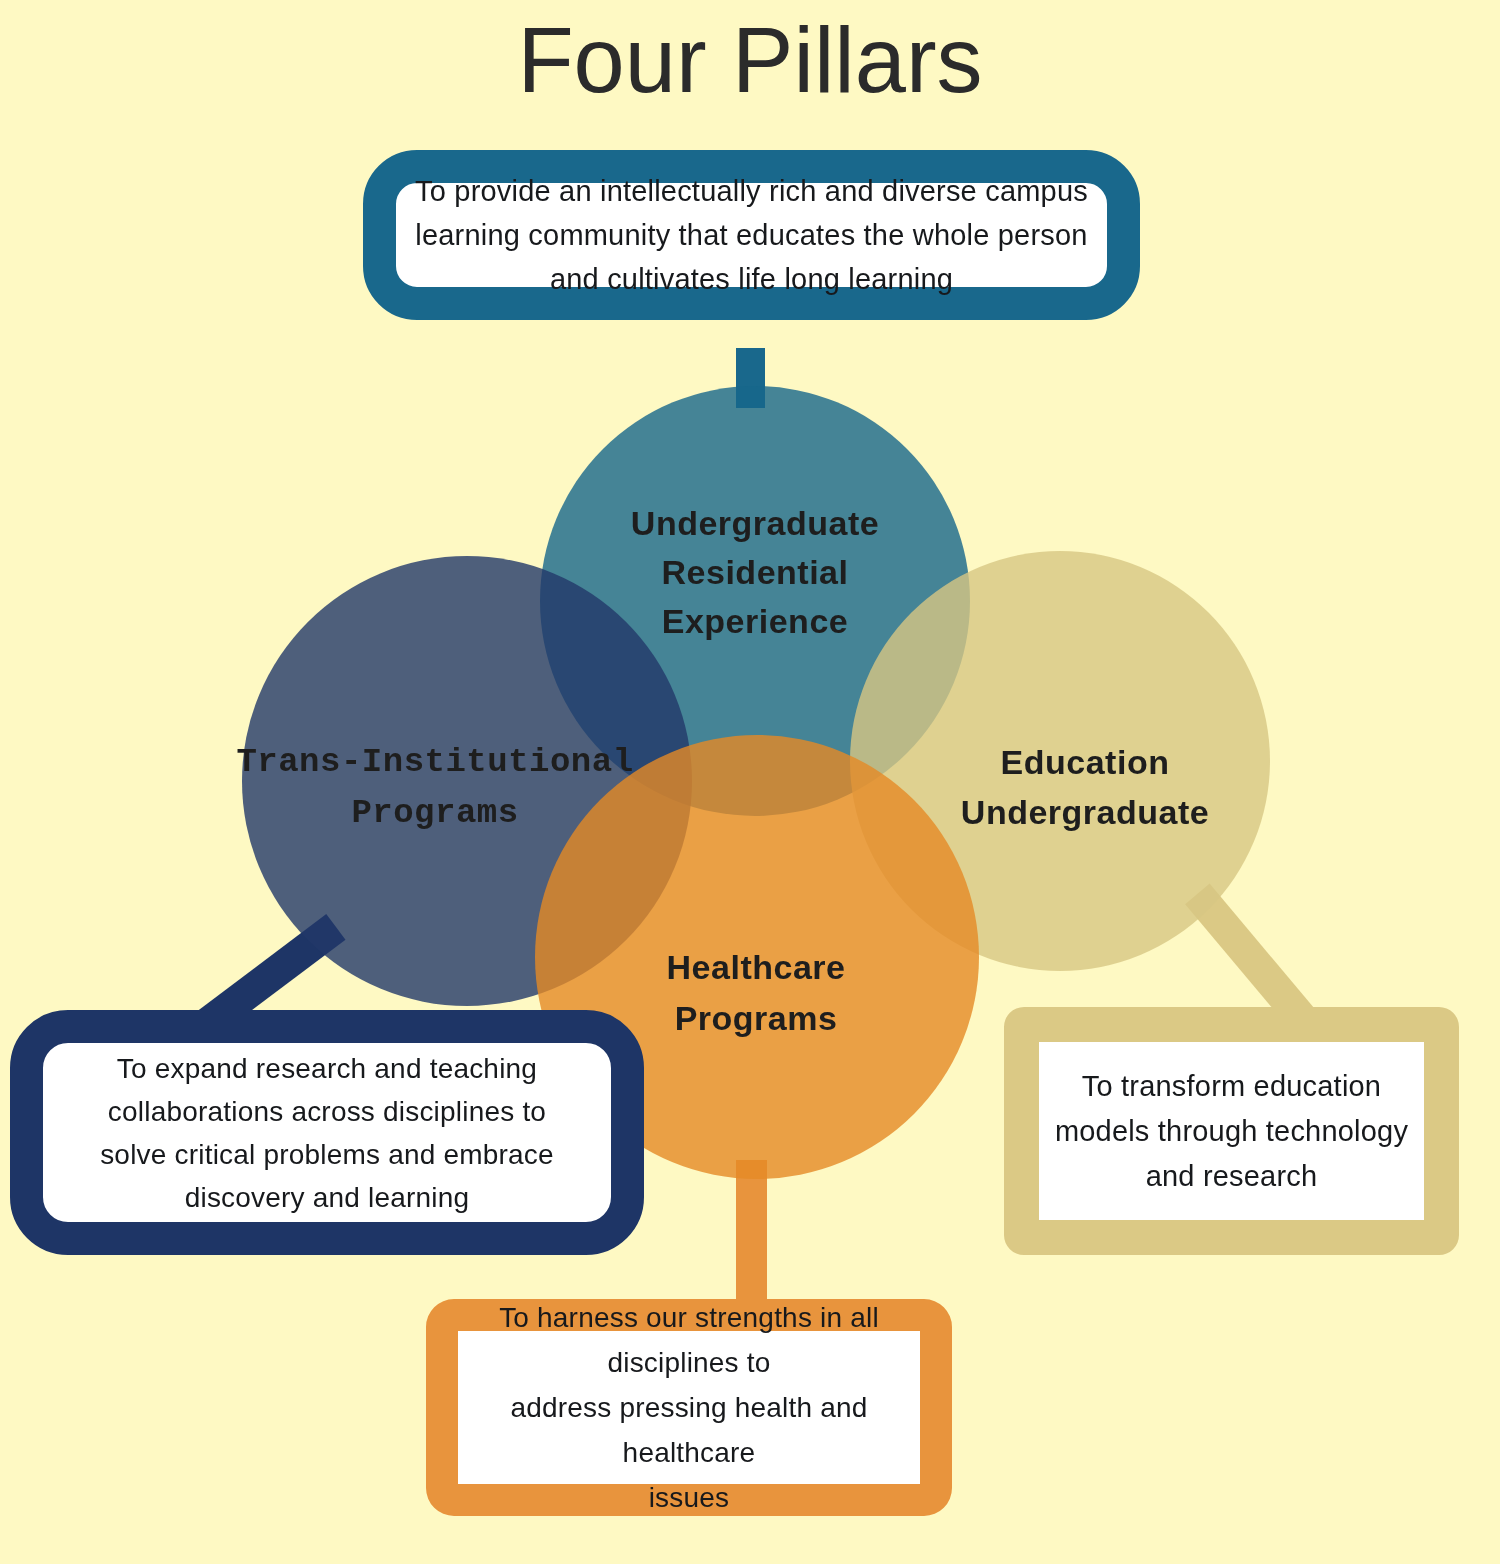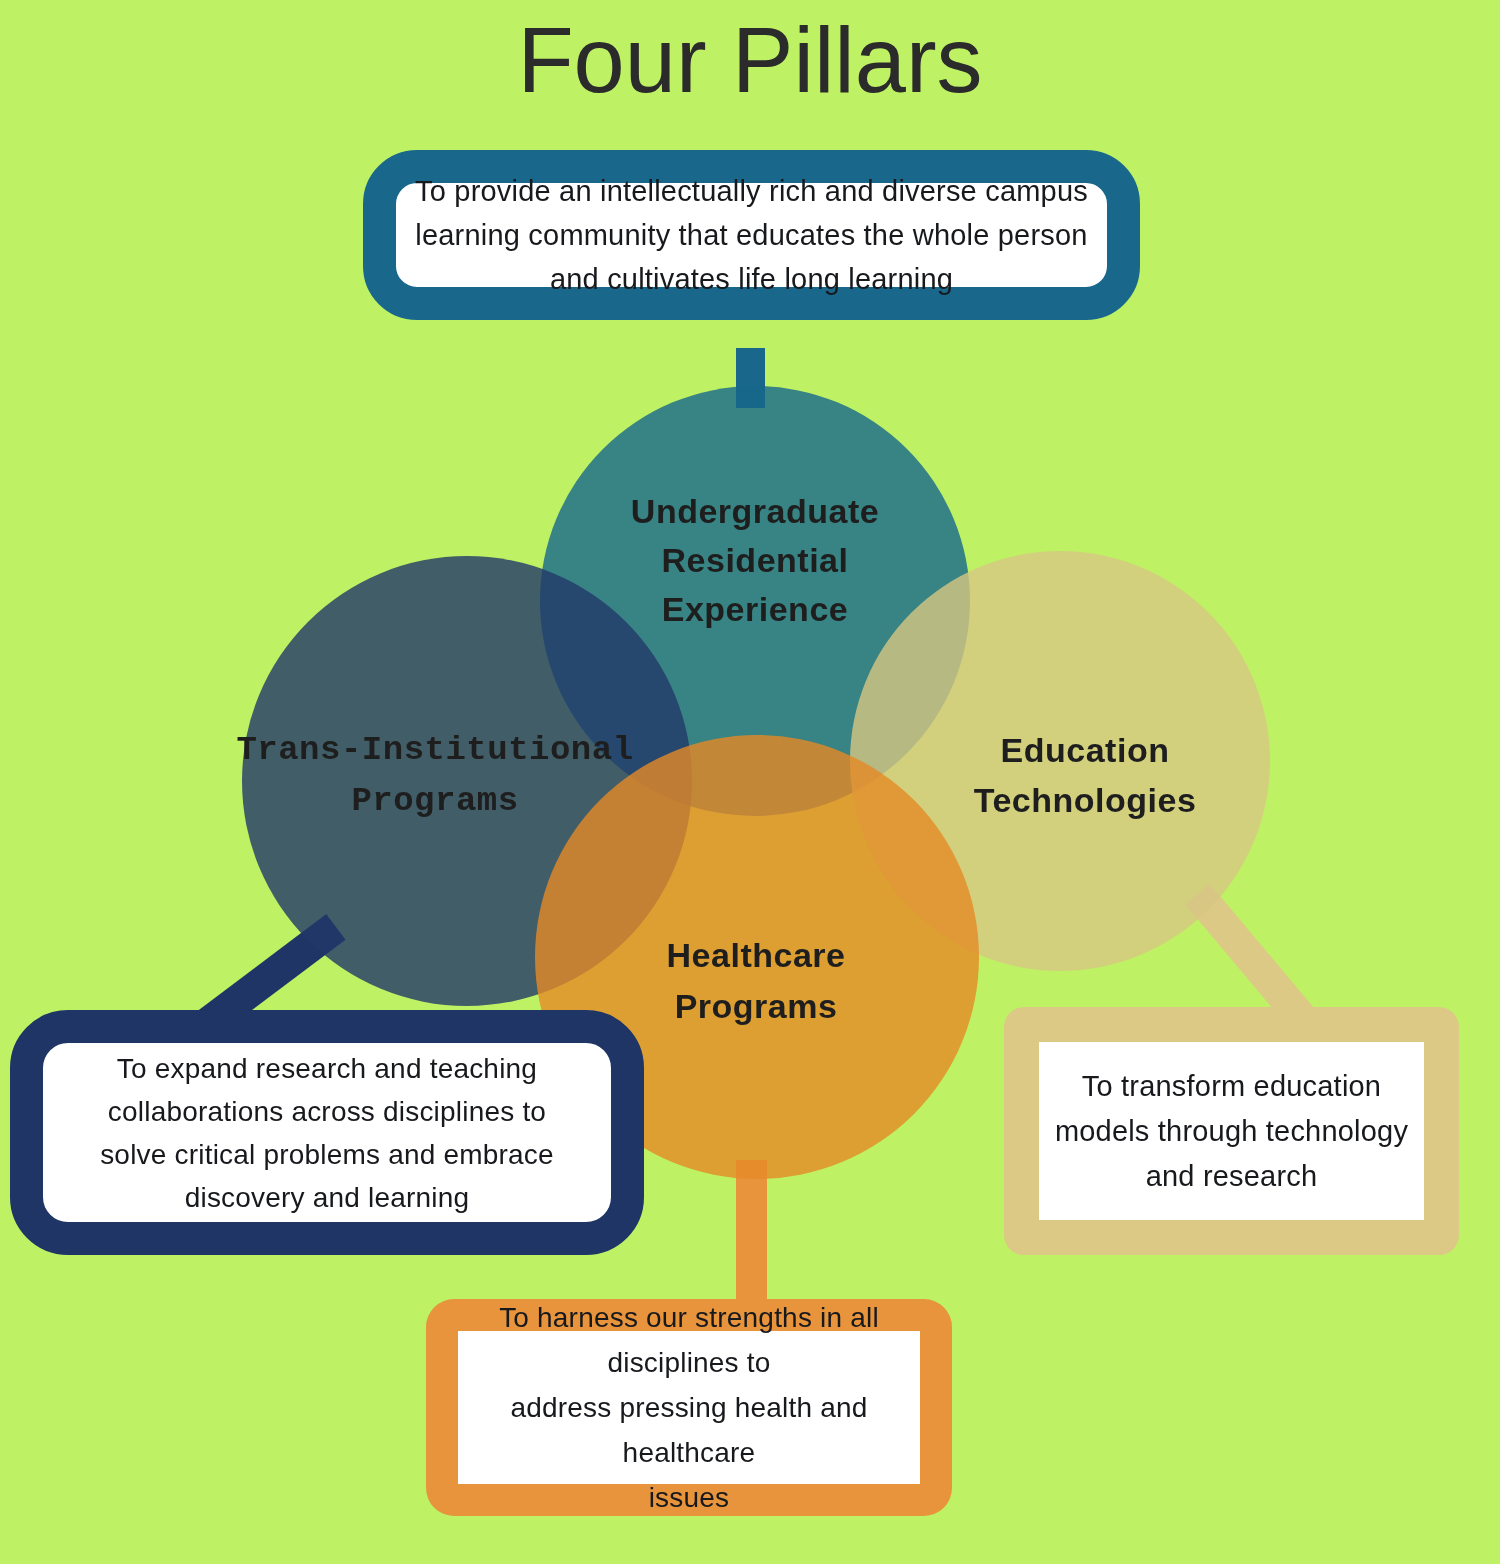--- a/index.html
+++ b/index.html
@@ -1,20 +1,20 @@
 <!DOCTYPE html>
 <html><head>
 <meta charset="utf-8">
 <style>
   html,body { margin:0; padding:0; background:#ffffff; }
   .canvas {
     position:relative;
     width:1500px;
     height:1564px;
-    background:#bef264;
+    background:#fef9c3;
     overflow:hidden;
     font-family:"Liberation Sans","DejaVu Sans",sans-serif;
   }
 
   
   .title {
     position:absolute;
     top:8px; left:0; right:0;
     margin:0;
     text-align:center;
@@ -41,20 +41,21 @@
   
   .pillar-label {
     position:absolute;
     z-index:8;
     text-align:center;
     font-weight:700;
     font-size:34px;
     color:#1e1e1e;
     letter-spacing:0.5px;
     white-space:pre-line;
+    margin-top:12px;
   }
   .l-teal   { left:555px; top:487px; width:400px; line-height:49px; }
   .l-navy   { left:235px; top:725px; width:400px; line-height:51px;font-family:Liberation Mono, monospace; }
   .l-tan    { left:885px; top:725px; width:400px; line-height:50px; }
   .l-orange { left:556px; top:930px; width:400px; line-height:51px; }
 
   
   .callout {
     position:absolute;
     z-index:7;
@@ -97,21 +98,21 @@
   <div class="circle c-navy"></div>
   <div class="circle c-tan"></div>
   <div class="circle c-orange"></div>
 
   <div class="pillar-label l-teal">Undergraduate
 Residential
 Experience</div>
   <div class="pillar-label l-navy">Trans-Institutional
 Programs</div>
   <div class="pillar-label l-tan">Education
-Technologies</div>
+Undergraduate</div>
   <div class="pillar-label l-orange">Healthcare
 Programs</div>
 
   <div class="callout b-teal">
     <div class="callout-text t-teal">To provide an intellectually rich and diverse campus
 learning community that educates the whole person
 and cultivates life long learning</div>
   </div>
 
   <div class="callout b-navy">

